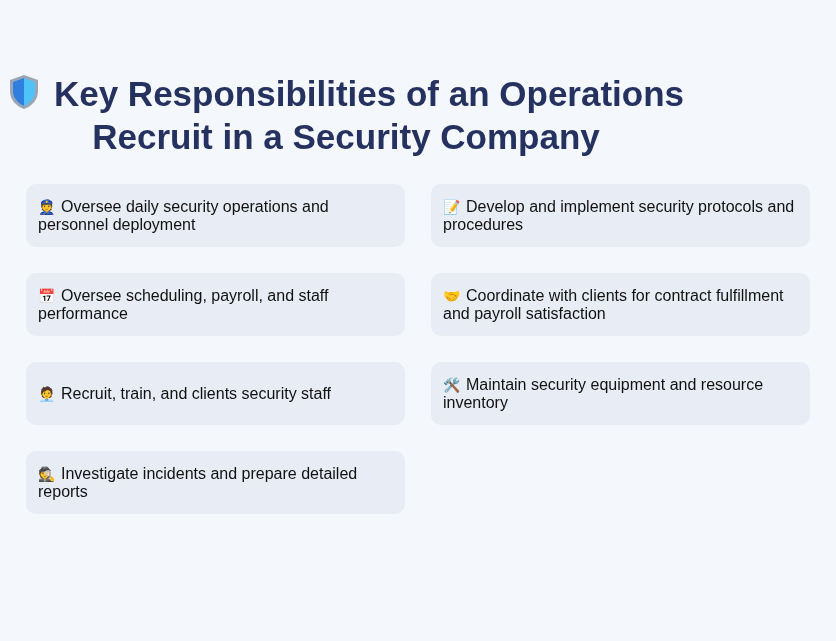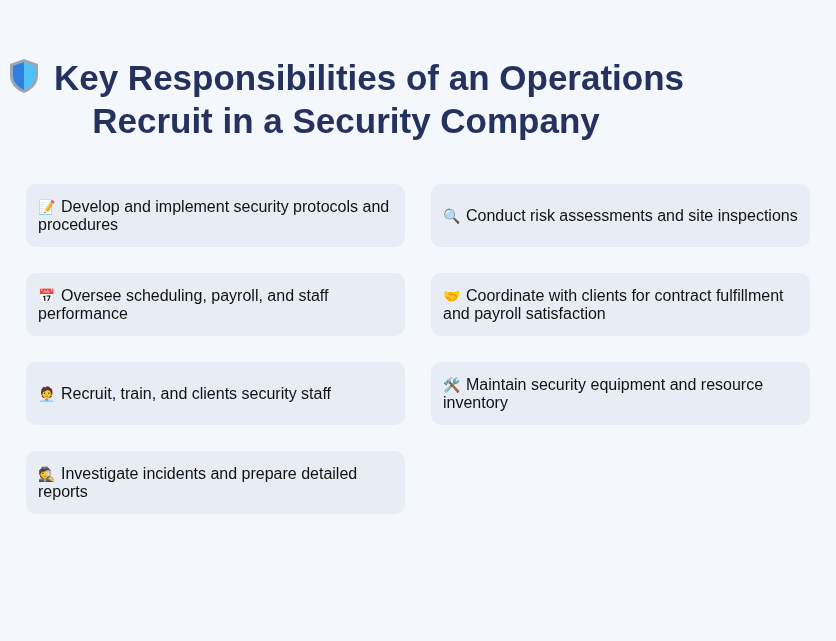--- a/index.html
+++ b/index.html
@@ -10,21 +10,21 @@
       width: 836px;
       height: 641px;
       background: #f4f7fb;
       font-family: "Liberation Sans", sans-serif;
       overflow: hidden;
       position: relative;
     }
     .title {
       position: absolute;
       left: 0;
-      top: 56px;
+      top: 72px;
       width: 692px;
       text-align: center;
       color: #253260;
       font-weight: bold;
       font-size: 35px;
       line-height: 43px;
     }
     .title .shield {
       display: inline-block;
       width: 32px;
@@ -72,24 +72,24 @@
   <svg class="shield" viewBox="0 0 32 36">
     <path d="M16 1 L30 6 L30 17 C30 26 24 32 16 35 C8 32 2 26 2 17 L2 6 Z" fill="#9aa5b5"></path>
     <path d="M16 4 L27 8 L27 17 C27 24 22 29 16 32 Z" fill="#4fc3f7"></path>
     <path d="M16 4 L5 8 L5 17 C5 24 10 29 16 32 Z" fill="#2f7fe0"></path>
   </svg><span>Key Responsibilities of an Operations</span><br>
   <span>Recruit in a Security Company</span>
 </div>
 
 <div class="grid">
   <div class="card">
-    <span class="card-text"><span class="emoji">📝</span><span>Develop and implement security protocols and procedures</span></span>
+    <span class="card-text"><span class="emoji">👮</span><span>Oversee daily security operations and personnel deployment</span></span>
   </div>
   <div class="card">
-    <span class="card-text"><span class="emoji">🔍</span><span>Conduct risk assessments and site inspections</span></span>
+    <span class="card-text"><span class="emoji">📝</span><span>Develop and implement security protocols and procedures</span></span>
   </div>
   <div class="card">
     <span class="card-text"><span class="emoji">📅</span><span>Oversee scheduling, payroll, and staff performance</span></span>
   </div>
   <div class="card">
     <span class="card-text"><span class="emoji">🤝</span><span>Coordinate with clients for contract fulfillment and payroll satisfaction</span></span>
   </div>
   <div class="card">
     <span class="card-text"><span class="emoji">🧑‍💼</span><span>Recruit, train, and clients security staff</span></span>
   </div>

